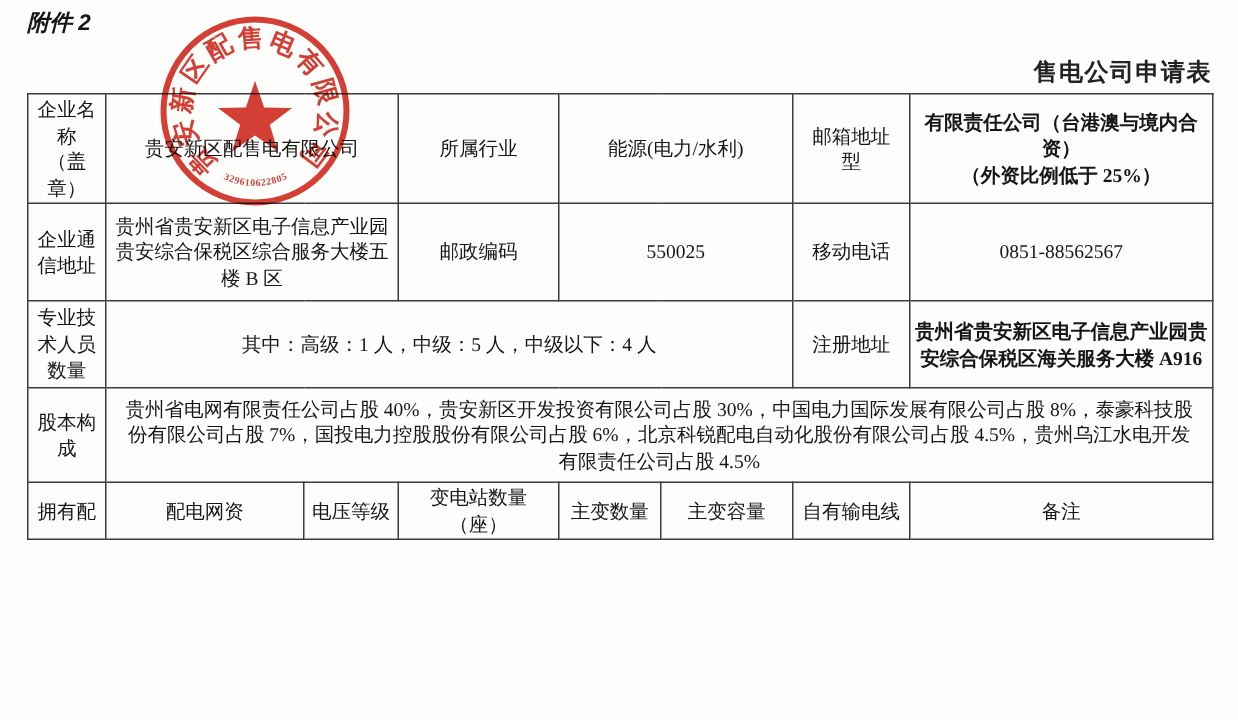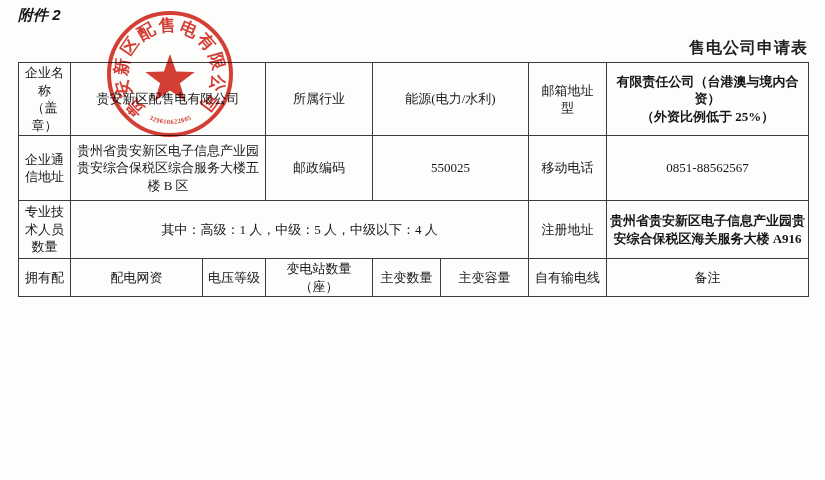--- a/index.html
+++ b/index.html
@@ -87,20 +87,27 @@
   </tr>
   <tr style="height:58px">
     <td>专业技
 术人员
 数量</td>
     <td colspan="5">其中：高级：1 人，中级：5 人，中级以下：4 人</td>
     <td>注册地址</td>
     <td class="small">贵州省贵安新区电子信息产业园贵
 安综合保税区海关服务大楼 A916</td>
   </tr>
+  <tr style="height:63px">
+    <td>股本构
+成</td>
+    <td colspan="7" class="equity">贵州省电网有限责任公司占股 40%，贵安新区开发投资有限公司占股 30%，中国电力国际发展有限公司占股 8%，泰豪科技股
+份有限公司占股 7%，国投电力控股股份有限公司占股 6%，北京科锐配电自动化股份有限公司占股 4.5%，贵州乌江水电开发
+有限责任公司占股 4.5%</td>
+  </tr>
   <tr style="height:21px">
     <td>拥有配</td>
     <td>配电网资</td>
     <td>电压等级</td>
     <td>变电站数量（座）</td>
     <td>主变数量</td>
     <td>主变容量</td>
     <td>自有输电线</td>
     <td>备注</td>
   </tr>

